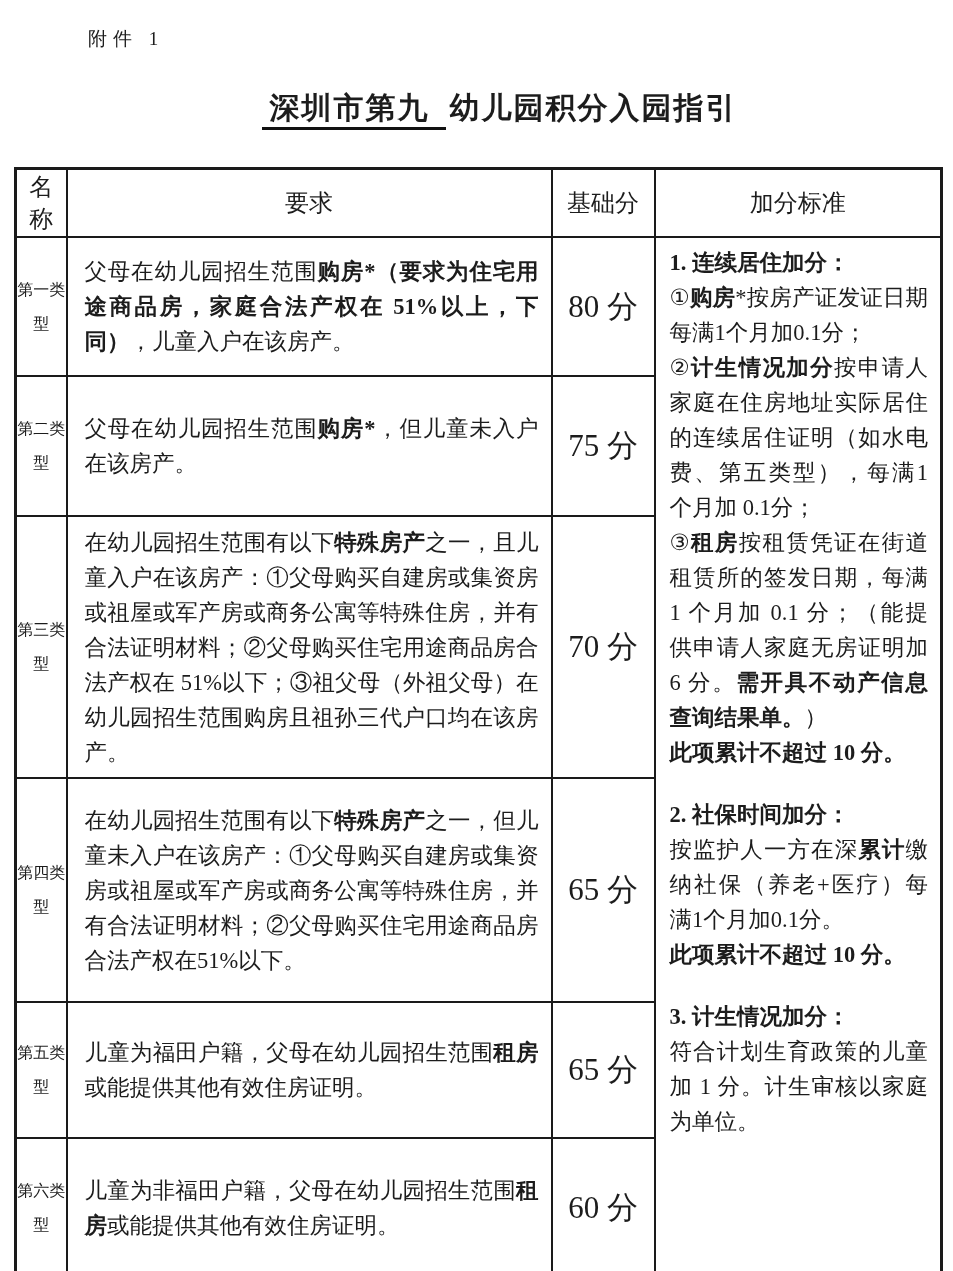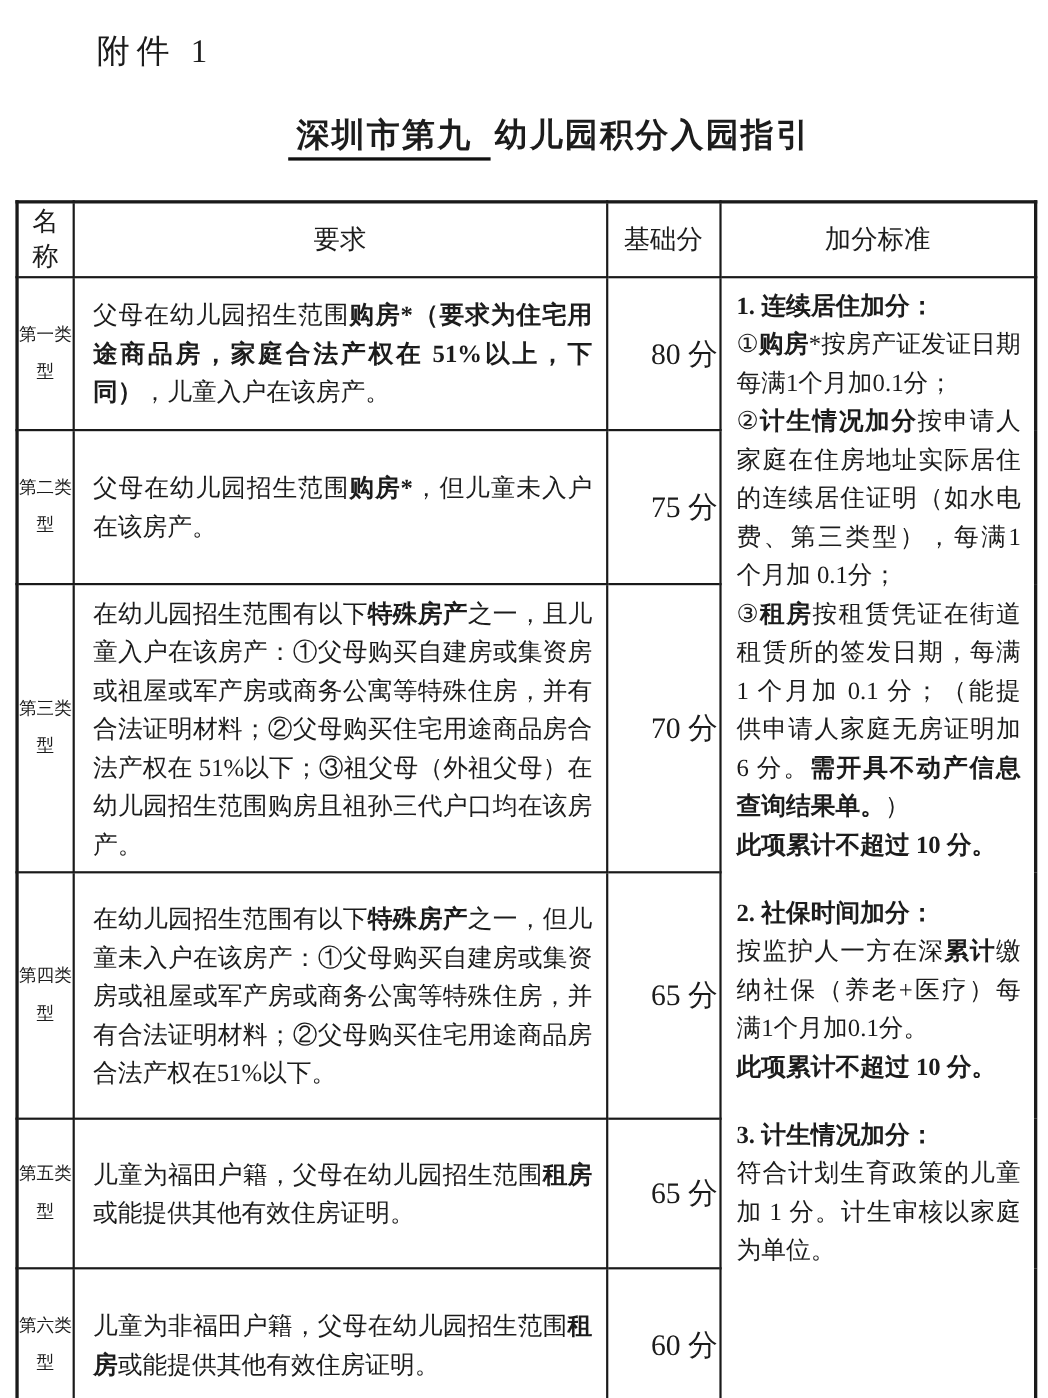--- a/index.html
+++ b/index.html
@@ -5,21 +5,21 @@
   html,body{margin:0;padding:0;}
   body{
     width:953px;height:1271px;
     background:#ffffff;
     color:#1c1c1c;
     font-family:"Liberation Serif","DejaVu Serif",serif;
     overflow:hidden;
   }
   .attachment{
     margin:26px 0 0 88px;
-    font-size:30px;
+    font-size:19px;
     letter-spacing:6px;
   }
   .title{
     margin-top:36px;
     padding-left:46px;
     text-align:center;
     font-size:30px;
     font-weight:bold;
     letter-spacing:2px;
     white-space:nowrap;
@@ -63,22 +63,22 @@
   }
   td.req{
     font-size:22.5px;
     line-height:35px;
     text-align:justify;
     vertical-align:middle;
     padding:4px 12px 4px 17px;
     word-break:break-all;
   }
   td.score{
-    font-size:27px;
-    text-align:right;
+    font-size:31px;
+    text-align:center;
     vertical-align:middle;
     white-space:nowrap;
   }
   td.bonus{
     font-size:22.5px;
     line-height:35px;
     vertical-align:top;
     padding:7px 12px 6px 14px;
     word-break:break-all;
   }
@@ -115,21 +115,21 @@
     <th class="h">基础分</th>
     <th class="h">加分标准</th>
   </tr>
   <tr class="r1">
     <td class="name">第一类型</td>
     <td class="req"><span>父母在幼儿园招生范围</span><b>购房*（要求为住宅用途商品房，家庭合法产权在 51%以上，下同）</b><span>，儿童入户在该房产。</span></td>
     <td class="score">80 分</td>
     <td class="bonus" rowspan="6">
           <div class="bonus-para"><b>1. 连续居住加分：</b></div>
           <div class="bonus-para"><span>①</span><b>购房</b><span>*按房产证发证日期每满1个月加0.1分；</span></div>
-          <div class="bonus-para"><span>②</span><b>计生情况加分</b><span>按申请人家庭在住房地址实际居住的连续居住证明（如水电费、第三类型），每满1个月加 0.1分；</span></div>
+          <div class="bonus-para"><span>②</span><b>计生情况加分</b><span>按申请人家庭在住房地址实际居住的连续居住证明（如水电费、第五类型），每满1个月加 0.1分；</span></div>
           <div class="bonus-para"><span>③</span><b>租房</b><span>按租赁凭证在街道租赁所的签发日期，每满 1 个月加 0.1 分；（能提供申请人家庭无房证明加 6 分。</span><b>需开具不动产信息查询结果单。</b><span>）</span></div>
           <div class="bonus-para"><b>此项累计不超过 10 分。</b></div>
           <div class="bonus-blank"></div>
           <div class="bonus-para"><b>2. 社保时间加分：</b></div>
           <div class="bonus-para"><span>按监护人一方在深</span><b>累计</b><span>缴纳社保（养老+医疗）每满1个月加0.1分。</span></div>
           <div class="bonus-para"><b>此项累计不超过 10 分。</b></div>
           <div class="bonus-blank"></div>
           <div class="bonus-para"><b>3. 计生情况加分：</b></div>
           <div class="bonus-para"><span>符合计划生育政策的儿童加 1 分。计生审核以家庭为单位。</span></div>
         </td>

